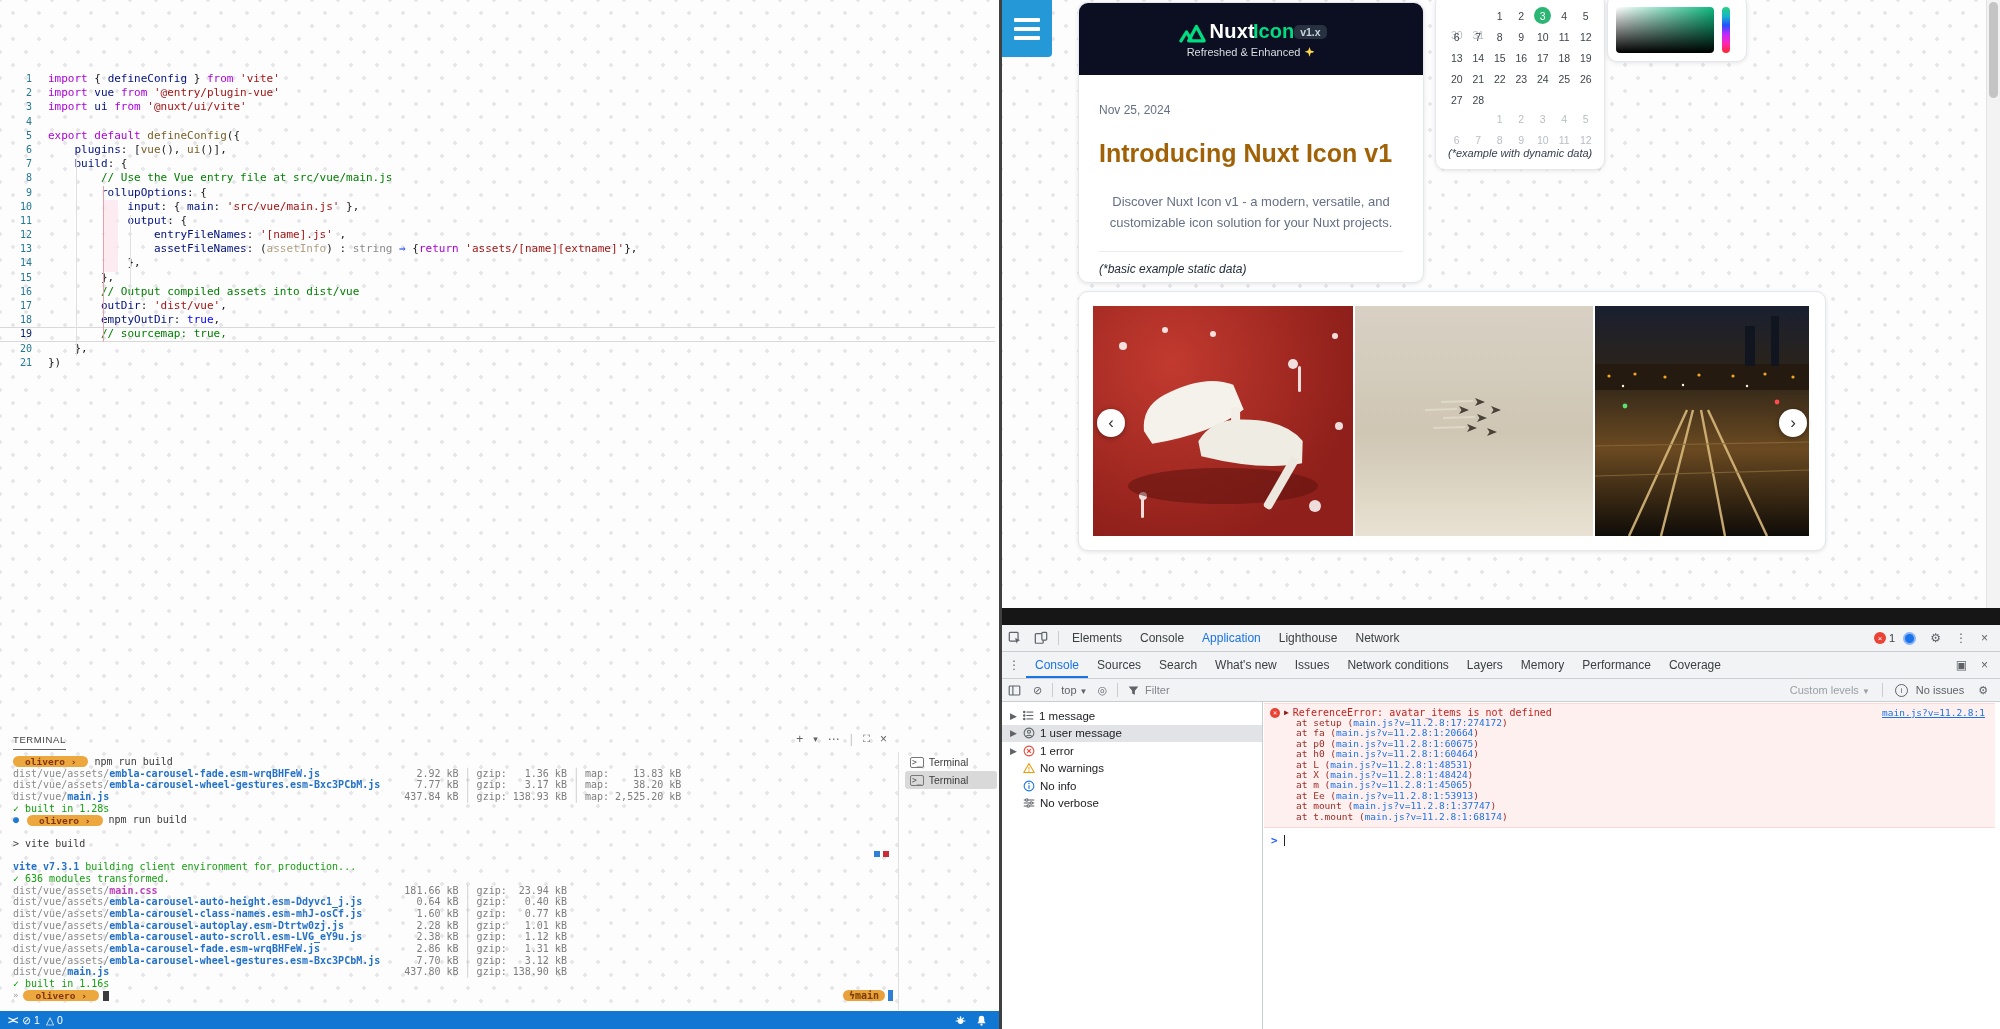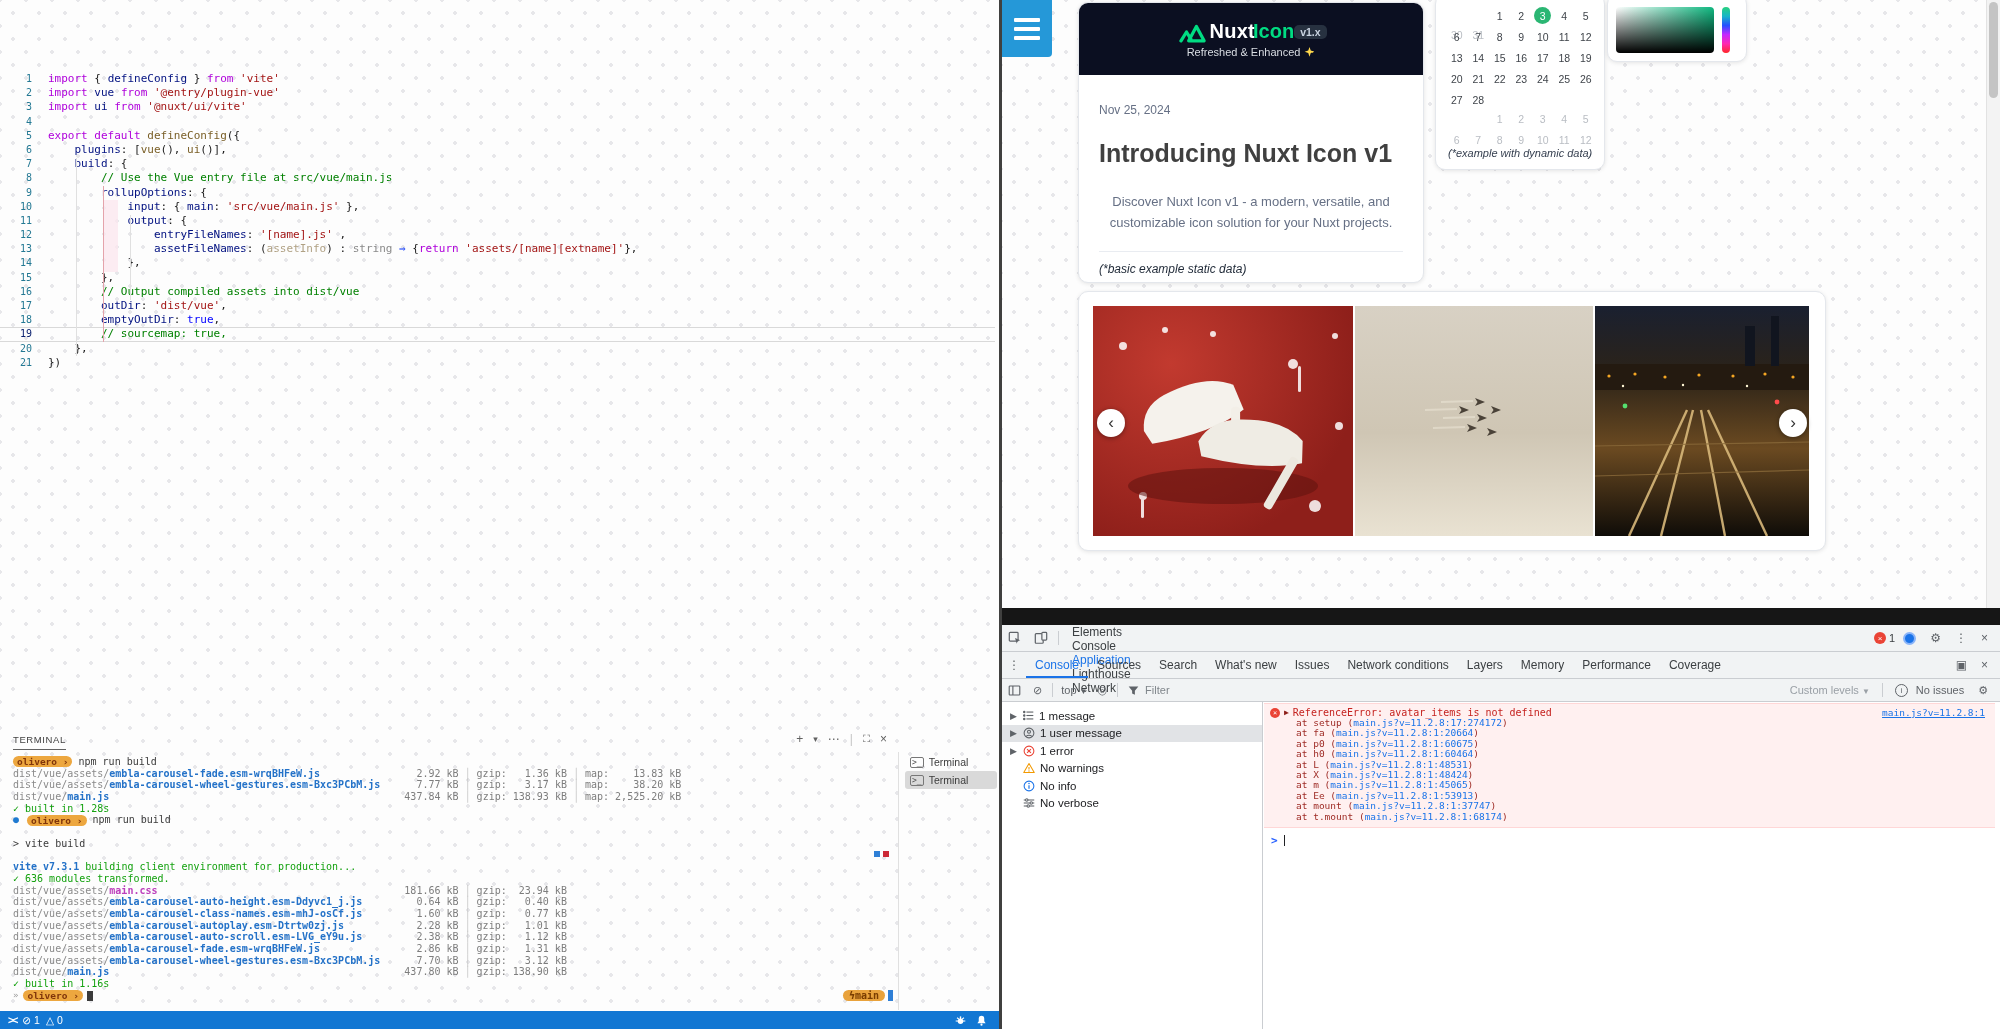--- a/index.html
+++ b/index.html
@@ -27,21 +27,21 @@
   .term-icons .vsep{color:#c5c5c5;}
   .term-list{position:absolute;left:905px;top:753px;width:92px;font-size:10.5px;color:#3b3b3b;}
   .term-list .titem{display:flex;align-items:center;gap:5px;height:18px;padding-left:5px;border-radius:3px;}
   .term-list .titem.sel{background:#d9d9d9;}
   .term-list .ticon{font:8px "DejaVu Sans Mono",monospace;border:1px solid #777;border-radius:2px;padding:0 1px;color:#555;}
   .term-vdivider{position:absolute;left:898px;top:752px;width:1px;height:258px;background:#e0e0e0;}
   #term-rows{position:absolute;left:13px;top:756px;width:880px;}
   .trow{display:flex;align-items:center;height:11.7px;white-space:pre;font:10px/11.7px "DejaVu Sans Mono",monospace;color:#2d2d2d;}
   .plain{color:#3a3a3a}.pdim{color:#8a8a8a}.pjs{color:#2472c8;font-weight:bold}.pcss{color:#bc3fbc;font-weight:bold}
   .dim{color:#7d7d7d}.sep{color:#c9c9c9}.ok{color:#13a10e}.dotblue{color:#1f7ad1;margin-right:2px}
-  .pill{background:#eda73f;color:#80350b;border-radius:8px;padding:0 4px;font-weight:bold;font-size:9.5px;line-height:11px;height:11px;display:inline-block;}
+  .pill{background:#eda73f;color:#80350b;border-radius:8px;padding:0 12px;font-weight:bold;font-size:9.5px;line-height:11px;height:11px;display:inline-block;}
   .deco{color:#9a9a9a;margin-right:5px;font-size:9px;}
   .cursor{display:inline-block;width:6px;height:10px;background:#3b3b3b;margin-left:4px;}
   .git{margin-left:auto;background:#e9a23b;color:#7a3d00;border-radius:7px;padding:0 6px;font-weight:bold;}
   .blueblock{display:inline-block;width:5px;height:11px;background:#2f7fd6;margin-left:3px;}
   .term-decos{position:absolute;left:874px;top:851px;display:flex;gap:3px;}
   .term-decos i{width:6px;height:6px;display:block;}
   
   .statusbar{position:absolute;left:0;top:1011px;width:999px;height:18px;background:#1277d3;color:#fff;display:flex;align-items:center;font-size:10.5px;}
   .sb-left{display:flex;align-items:center;gap:6px;padding-left:8px;}
   .sb-right{margin-left:auto;display:flex;align-items:center;gap:10px;padding-right:12px;}
@@ -53,21 +53,21 @@
   .card{position:absolute;background:#fff;border:1px solid #e4e7ec;border-radius:10px;box-shadow:0 1px 4px rgba(0,0,0,.10);}
   .nuxt-card{left:76px;top:2px;width:344px;height:279px;overflow:hidden;}
   .nuxt-hero{height:72px;background:#0b0f21;display:flex;flex-direction:column;align-items:center;justify-content:center;gap:3px;}
   .nuxt-logo-row{display:flex;align-items:center;}
   .nuxt-brand{color:#fff;font-weight:bold;font-size:20px;letter-spacing:.3px;}
   .nuxt-brand2{color:#00dc82;font-weight:bold;font-size:20px;margin-left:-2px;}
   .nuxt-ver{background:#273140;color:#c9d3e0;border-radius:5px;font-size:10.5px;font-weight:bold;padding:1px 6px;}
   .nuxt-tagline{color:#d9dde3;font-size:11px;display:flex;gap:4px;align-items:center;}
   .nuxt-body{padding:14px 20px 0 20px;}
   .nuxt-date{color:#667085;font-size:12px;margin-top:14px;}
-  .nuxt-title{color:#404040;font-size:25px;font-weight:bold;margin-top:22px;}
+  .nuxt-title{color:#a16207;font-size:25px;font-weight:bold;margin-top:22px;}
   .nuxt-desc{color:#667085;font-size:13px;line-height:1.6;margin-top:24px;text-align:center;}
   .nuxt-divider{border-top:1px solid #e9ecf1;margin-top:17px;}
   .nuxt-foot{color:#1f2937;font-size:12px;font-style:italic;margin-top:10px;}
   .cal-card{left:433px;top:-6px;width:168px;height:174px;}
   .cal-grid{display:grid;grid-template-columns:repeat(7,21.5px);grid-auto-rows:21px;padding:10px 0 0 10px;font-size:10.5px;color:#3f444a;}
   .cal-grid .cell{display:flex;align-items:center;justify-content:center;}
   .cal-grid .m{color:#b9bdc3;margin-top:30px;}
   .cal-grid .sel{background:#2bb673;color:#fff;border-radius:50%;width:17px;height:17px;align-self:center;justify-self:center;}
   .cal-caption{position:absolute;left:12px;bottom:10px;font-size:11px;font-style:italic;color:#374151;}
   .picker-card{left:605px;top:-6px;width:140px;height:68px;display:flex;align-items:flex-end;padding:8px;box-sizing:border-box;gap:8px;}
@@ -430,21 +430,21 @@
             <path d="M8 8 L14 10.5 L11 11.5 L10 14.5 Z" fill="#5f6368" stroke="none"></path>
           </svg>
       </span>
       <span class="dt-icon">
         <svg width="14" height="14" viewBox="0 0 16 16" fill="none" stroke="#5f6368" stroke-width="1.4">
             <rect x="1.5" y="3" width="9" height="11" rx="1"></rect>
             <rect x="9" y="1.5" width="5.5" height="9" rx="1" fill="#f1f3f4"></rect>
           </svg>
       </span>
       <span class="vbar"></span>
-      <div id="dt-top-tabs" style="display:flex;height:100%;flex-direction:column;">
+      <div id="dt-top-tabs" style="display:flex;height:100%;">
           <span class="dt-tab">Elements</span>
           <span class="dt-tab">Console</span>
           <span class="dt-tab active">Application</span>
           <span class="dt-tab">Lighthouse</span>
           <span class="dt-tab">Network</span>
         </div>
       <div class="dt-right">
         <span class="err-badge">
           <span class="err-dot">×</span>
           <span>1</span>

